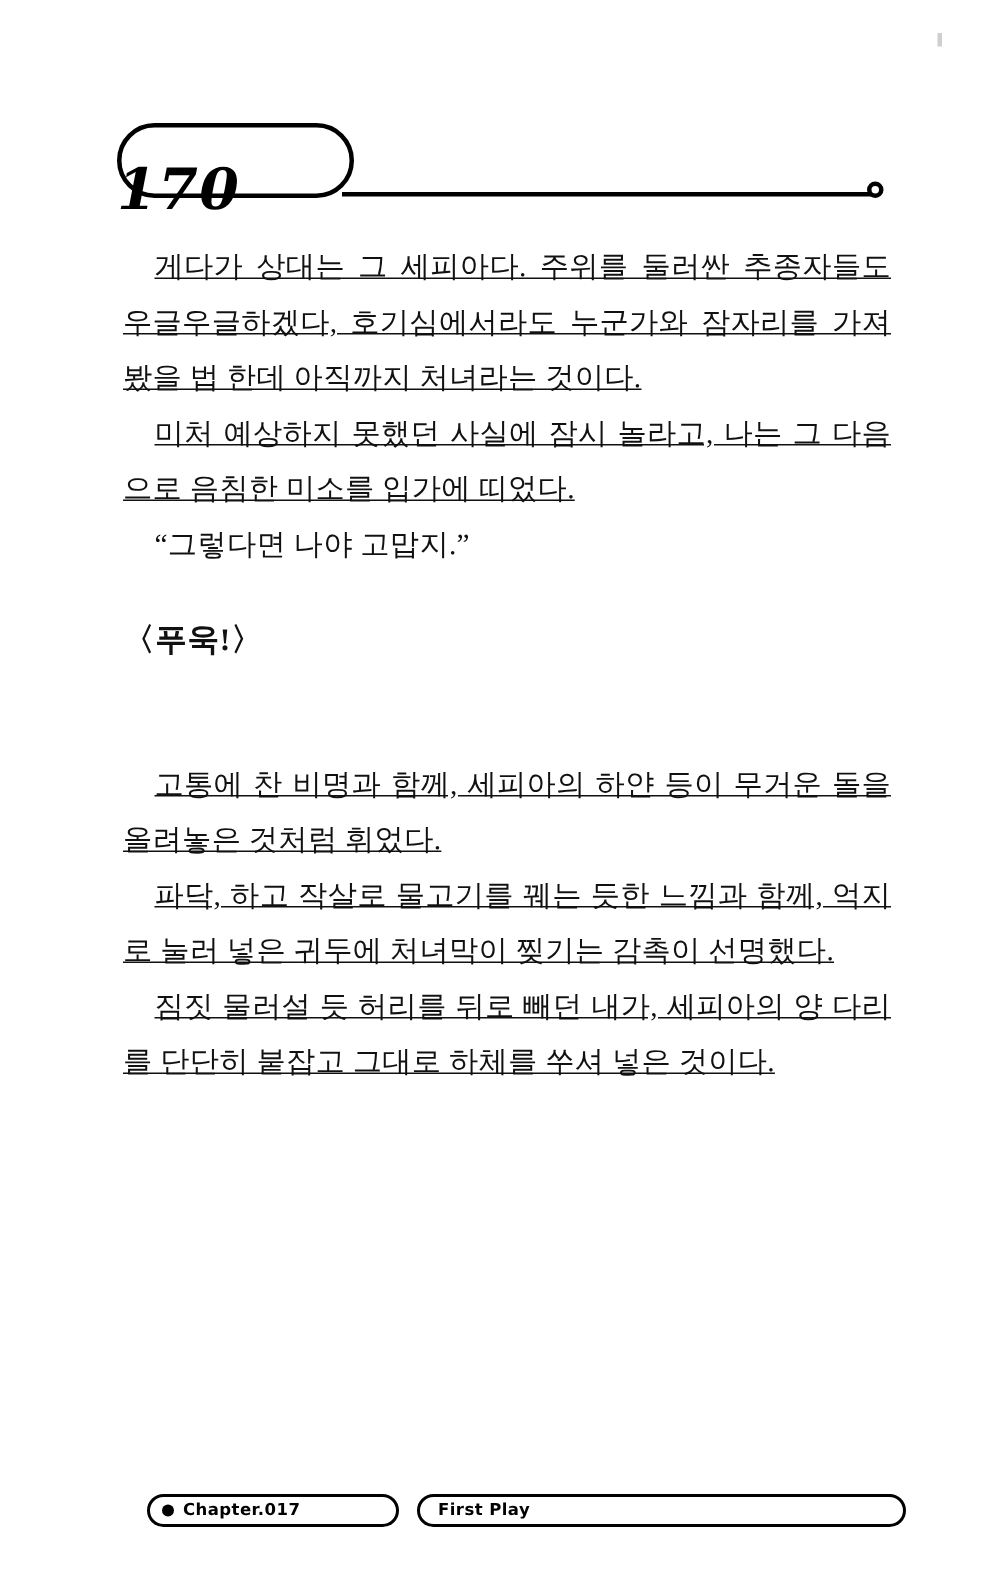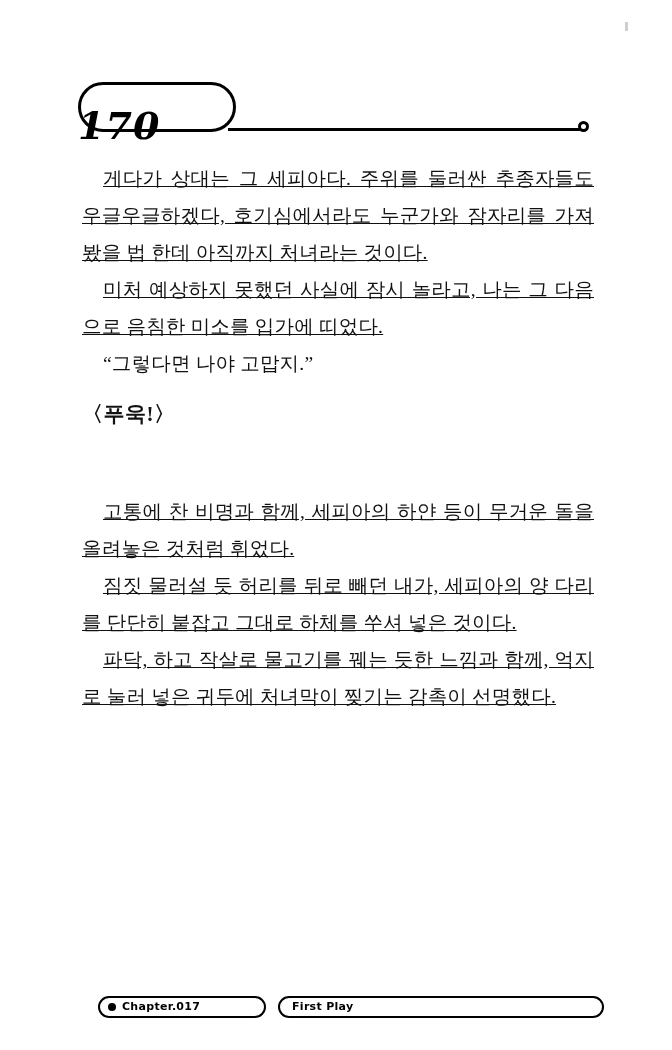--- a/index.html
+++ b/index.html
@@ -98,20 +98,21 @@
     text-indent: 21px;
     text-decoration: underline;
   }
   p.quote {
     text-indent: 21px;
   }
   p.bracket {
     font-weight: 700;
     font-size: 21px;
     letter-spacing: 0.5px;
+    margin-top: 12px;
   }
   p.shout {
     font-weight: 700;
     font-size: 26px;
     text-align: center;
     letter-spacing: 0px;
     text-indent: 0;
     word-break: keep-all;
   }
   .spacer-sm { height: 14px; }
@@ -209,22 +210,22 @@
 
   <div class="body-text">
     <p class="indent">게다가 상대는 그 세피아다. 주위를 둘러싼 추종자들도 우글우글하겠다, 호기심에서라도 누군가와 잠자리를 가져 봤을 법 한데 아직까지 처녀라는 것이다.</p>
     <p class="indent">미처 예상하지 못했던 사실에 잠시 놀라고, 나는 그 다음으로 음침한 미소를 입가에 띠었다.</p>
     <p class="quote">“그렇다면 나야 고맙지.”</p>
     <div class="spacer-sm"></div>
     <p class="bracket">〈푸욱!〉</p>
     <div class="spacer-md"></div>
     <div class="spacer-lg"></div>
     <p class="indent">고통에 찬 비명과 함께, 세피아의 하얀 등이 무거운 돌을 올려놓은 것처럼 휘었다.</p>
+    <p class="indent">파닥, 하고 작살로 물고기를 꿰는 듯한 느낌과 함께, 억지로 눌러 넣은 귀두에 처녀막이 찢기는 감촉이 선명했다.</p>
     <p class="indent">짐짓 물러설 듯 허리를 뒤로 빼던 내가, 세피아의 양 다리를 단단히 붙잡고 그대로 하체를 쑤셔 넣은 것이다.</p>
-    <p class="indent">파닥, 하고 작살로 물고기를 꿰는 듯한 느낌과 함께, 억지로 눌러 넣은 귀두에 처녀막이 찢기는 감촉이 선명했다.</p>
   </div>
 
   <div class="footer">
     <div class="footer-chapter"></div>
     <div class="footer-chapter-dot"></div>
     <div class="footer-chapter-label">Chapter.017</div>
     <div class="footer-title-box"></div>
     <div class="footer-title-label">First Play</div>
   </div>
 

